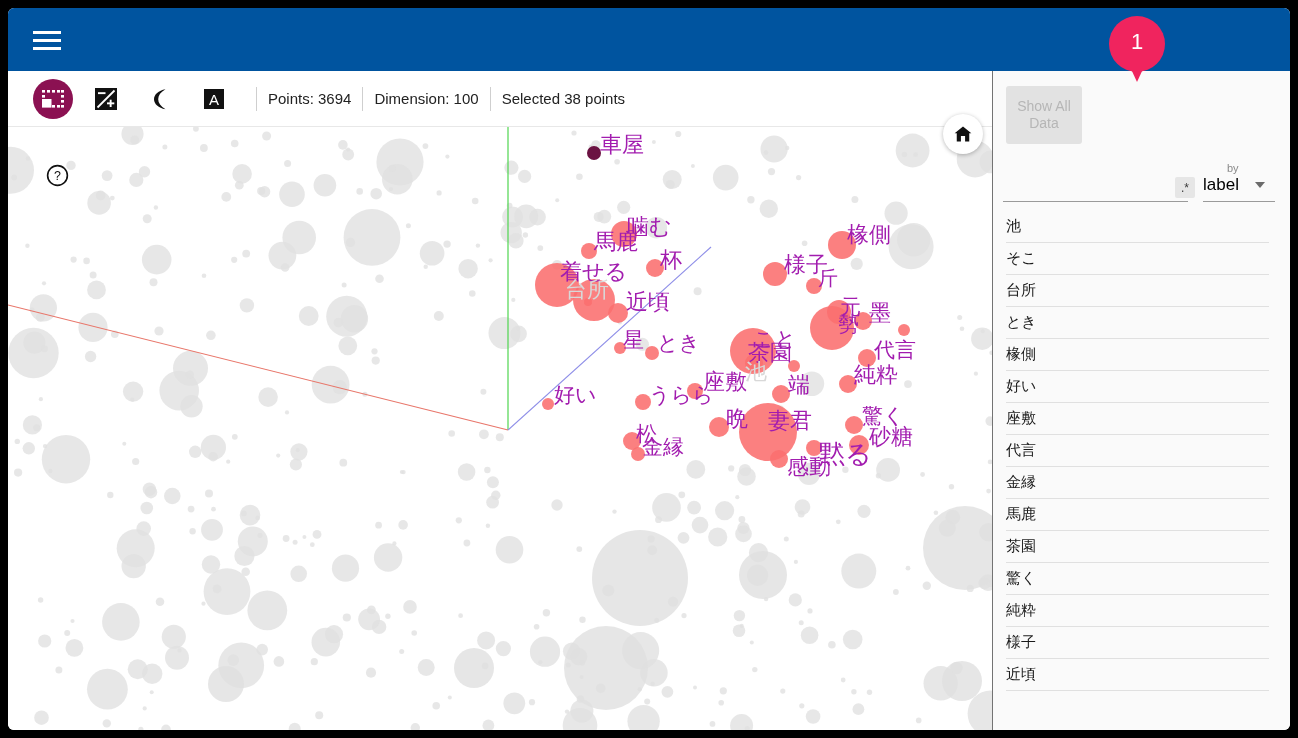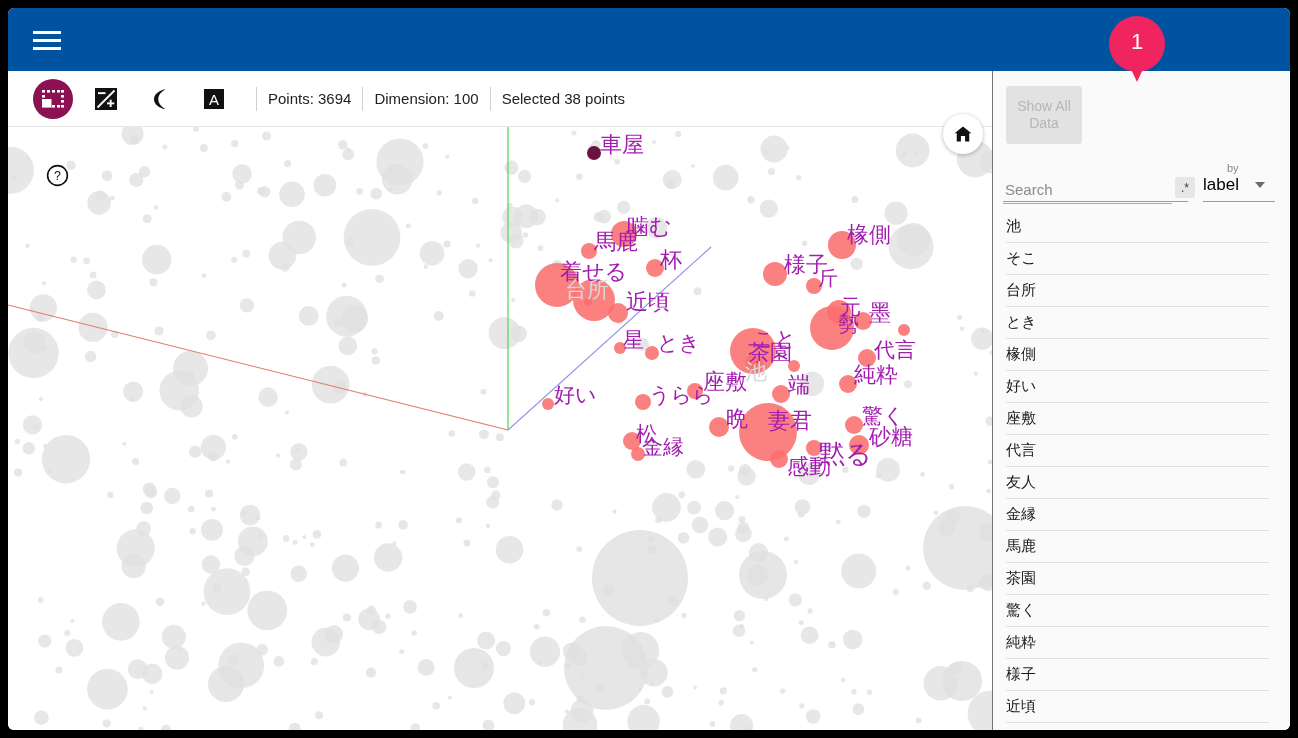--- a/index.html
+++ b/index.html
@@ -773,39 +773,37 @@
     <div class="pin-num">1</div>
   </div>
 
   <div id="rightpanel">
 
     <div id="btnrow">
       <button class="pbtn disabled">Show All Data</button>
     </div>
 
     <div id="searchrow">
-      <input id="search-input" type="text" placeholder="Search" style="">
       <div id="search-underline"></div>
       <button id="regex-btn">.*</button>
       <div id="by-label">by</div>
       <div id="by-select">label</div>
       <div id="by-caret"></div>
       <div id="by-underline"></div>
     </div>
 
     <div id="list">
         <div class="litem">池</div>
         <div class="litem">そこ</div>
         <div class="litem">台所</div>
         <div class="litem">とき</div>
         <div class="litem">椽側</div>
         <div class="litem">好い</div>
         <div class="litem">座敷</div>
         <div class="litem">代言</div>
-        <div class="litem">友人</div>
         <div class="litem">金縁</div>
         <div class="litem">馬鹿</div>
         <div class="litem">茶園</div>
         <div class="litem">驚く</div>
         <div class="litem">純粋</div>
         <div class="litem">様子</div>
         <div class="litem">近頃</div>
       </div>
   </div>
 

